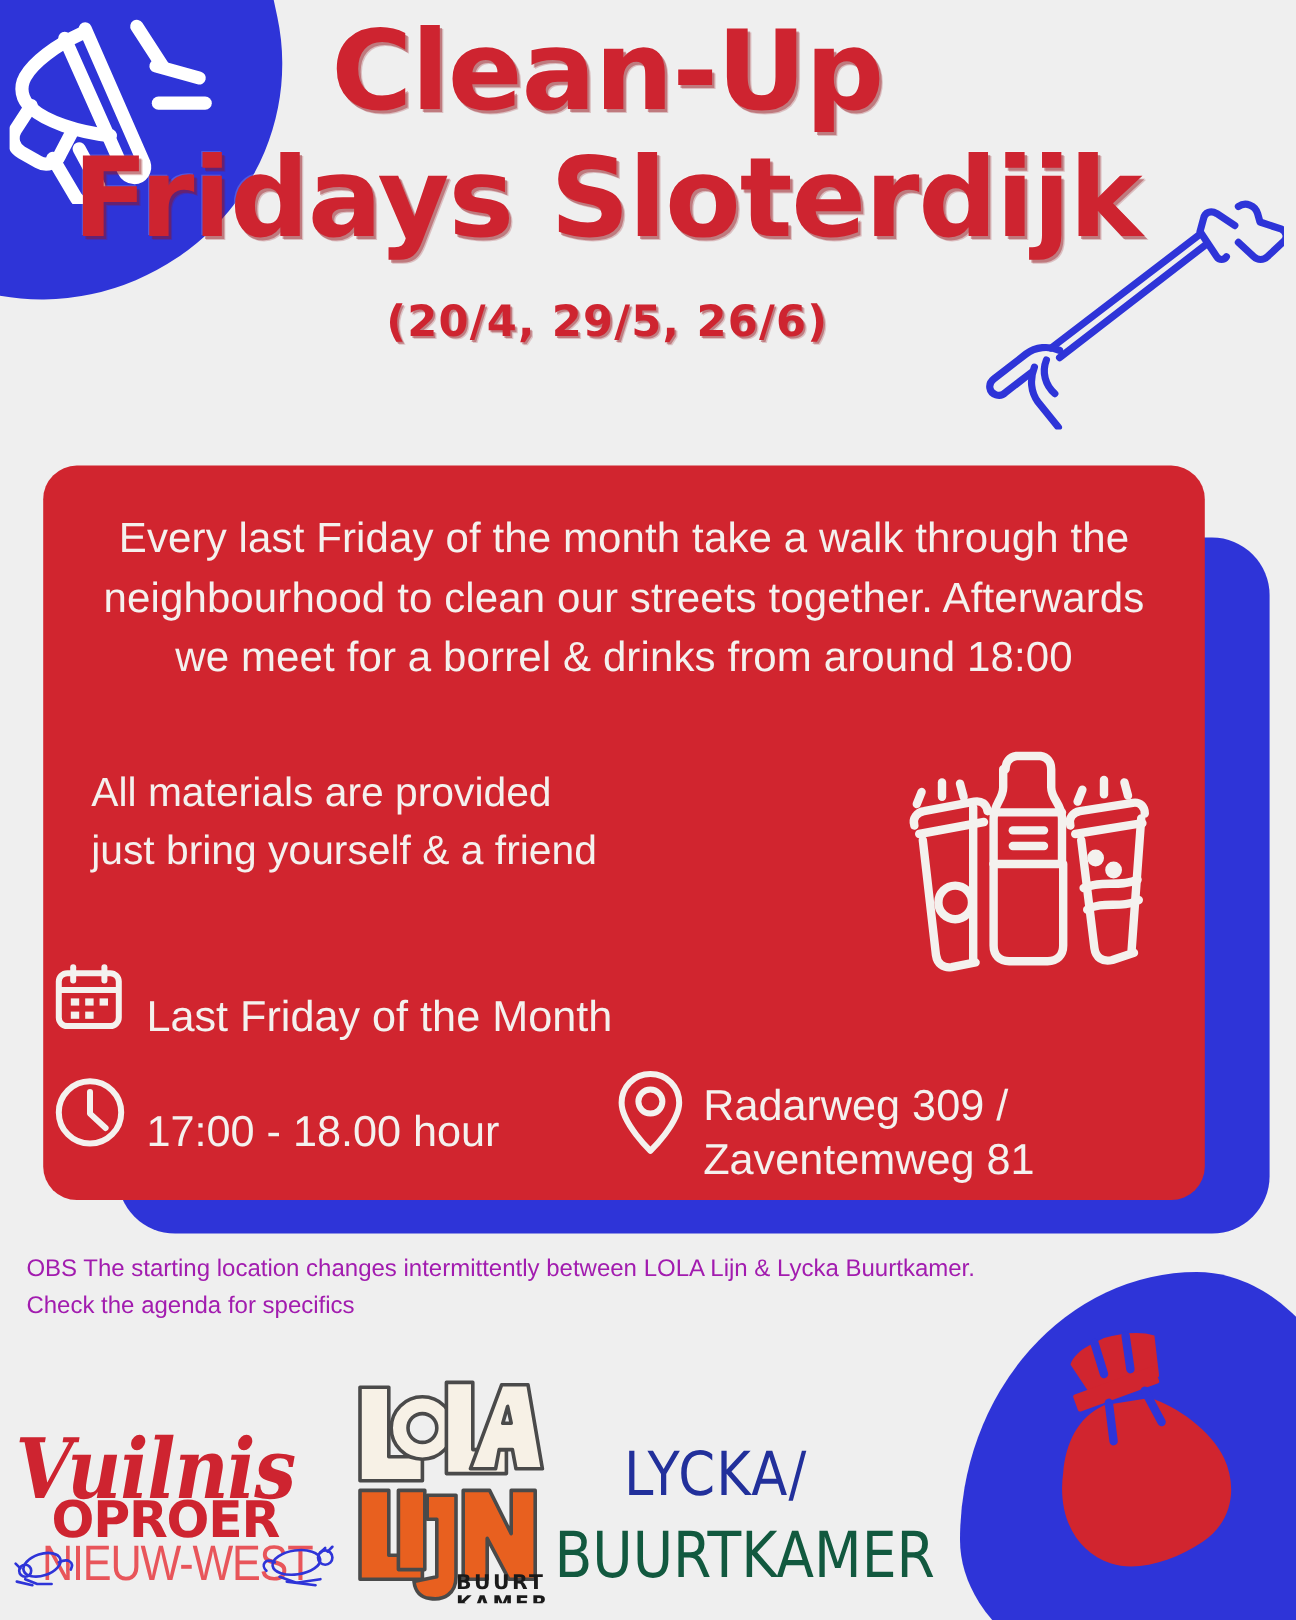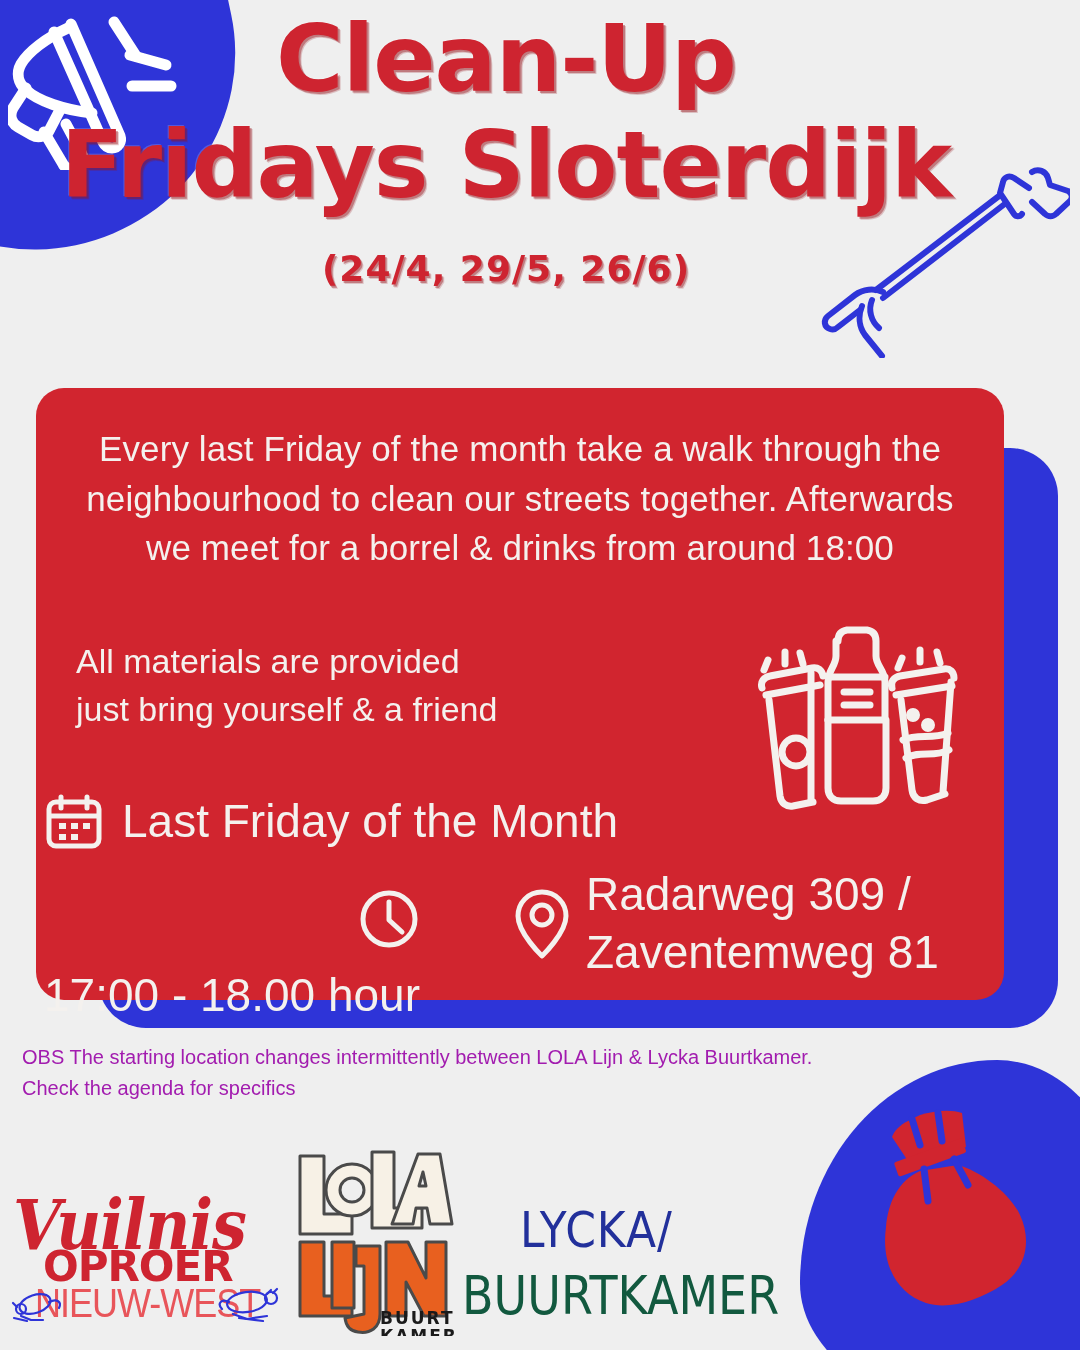--- a/index.html
+++ b/index.html
@@ -161,39 +161,39 @@
     top: 404px;
     display: flex;
     align-items: center;
     gap: 18px;
   }
   .info-row-2 {
     position: absolute;
     left: 8px;
     top: 500px;
     display: flex;
-    align-items: flex-end;
+    align-items: center;
     gap: 16px;
-    flex-direction: column;
   }
   .info-row-3 {
     position: absolute;
     left: 476px;
     top: 478px;
     display: flex;
     align-items: center;
     gap: 14px;
   }
   .info-text {
     font-family: "Liberation Sans", sans-serif;
-    font-size: 46px;
+    font-size: 36px;
     font-weight: 400;
     color: #F4F1EE;
     line-height: 1.3;
     white-space: nowrap;
+    margin-top: 32px;
   }
   .info-text.two-line {
     white-space: normal;
     line-height: 1.25;
   }
   .ico { flex: 0 0 auto; display: block; }
 
   
   .note {
     position: absolute;
@@ -316,21 +316,21 @@
       <path d="M36 122 L55 154 C58 160 66 161 71 157 C75 153 76 147 73 142 L58 114"></path>
       <line x1="106" y1="12" x2="128" y2="46"></line>
       <line x1="122" y1="45" x2="158" y2="55"></line>
       <line x1="124" y1="76" x2="163" y2="76"></line>
     </g>
   </svg>
 
   <div class="header">
     <div class="title-line title-1">Clean-Up</div>
     <div class="title-line title-2">Fridays Sloterdijk</div>
-    <div class="title-dates">(24/4,  29/5,  26/6)</div>
+    <div class="title-dates">(20/4,  29/5,  26/6)</div>
   </div>
 
   <svg class="grabber" viewBox="0 0 270 200">
     <g fill="none" stroke="#2E34D8" stroke-width="6" stroke-linecap="round" stroke-linejoin="round">
       <path d="M232 14 C238 10 246 13 248 20 L250 27 L268 33 C272 35 273 40 270 43 L256 56 C253 59 248 59 245 56 L232 44"></path>
       <path d="M229 30 L214 20 C209 17 204 19 203 24 L200 35 L214 56 C216 59 220 59 222 56"></path>
       <path d="M199 38 L76 132"></path>
       <path d="M206 45 L83 140"></path>
       <path d="M83 134 C74 130 63 131 55 137 L28 158 C23 162 24 169 30 171 C33 172 36 171 38 169 L60 152"></path>
       <path d="M62 148 C58 158 59 169 65 177 L82 198"></path>

